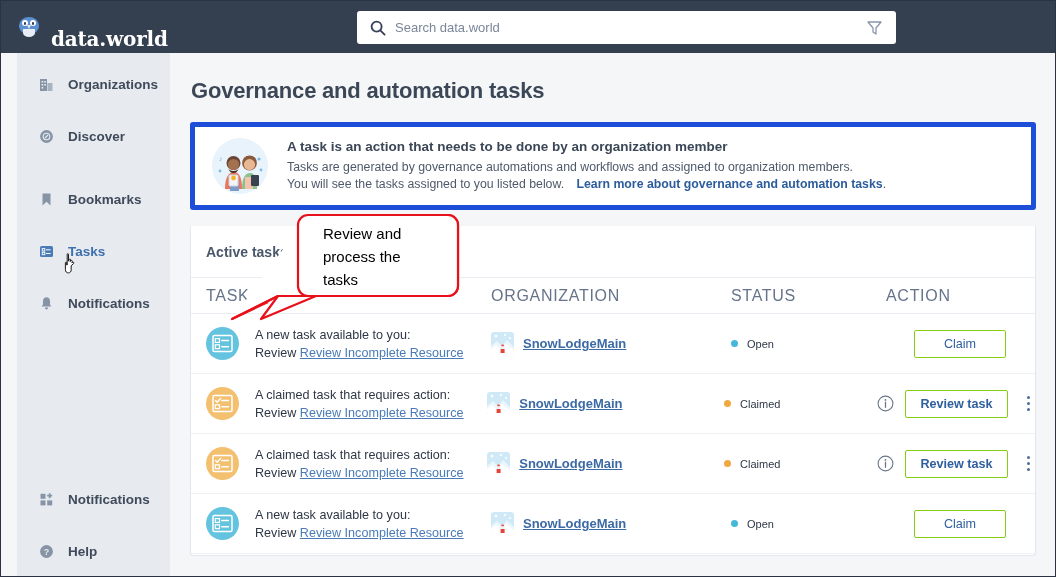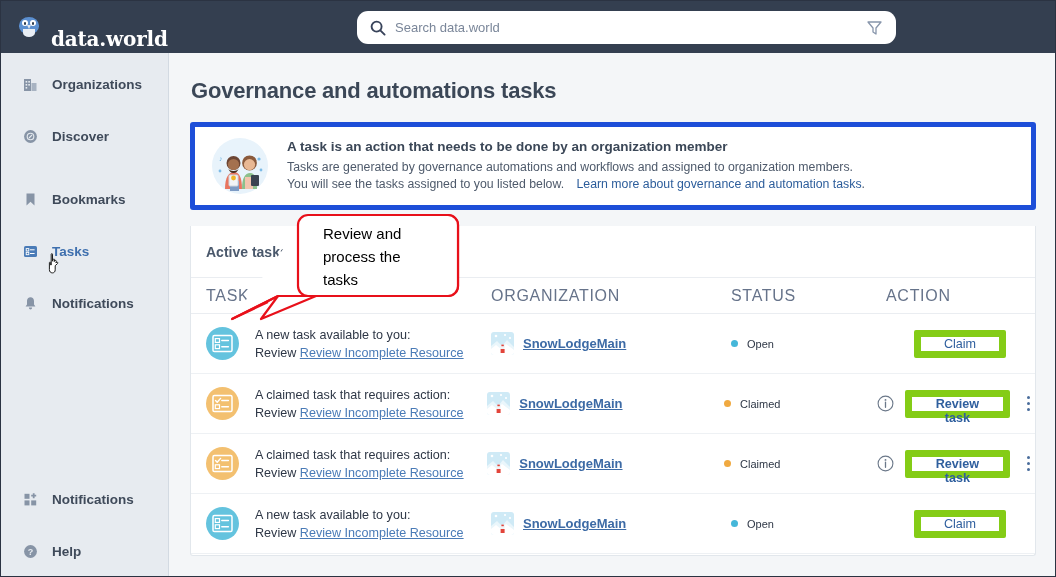--- a/index.html
+++ b/index.html
@@ -51,35 +51,35 @@
   }
   .brand-name {
     color: #ffffff; font-size: 20px; font-weight: bold;
     margin-left: 11px; letter-spacing: -0.2px;
     font-family: "DejaVu Serif", serif;
     margin-top: 24px;
   }
   .searchwrap {
     position: absolute; left: 356px; top: 10px;
     width: 539px; height: 33px;
-    background: #ffffff; border-radius: 11px;
+    background: #ffffff; border-radius: 3px;
     display: flex; align-items: center;
   }
   .search-icon { margin-left: 13px; flex: none; display:flex; }
   .search-input {
     flex: 1; border: none; outline: none; background: transparent;
     font-family: "Liberation Sans", sans-serif;
     font-size: 13px; color: #55606f; margin-left: 9px;
   }
   .search-input::placeholder { color: #7a8699; }
   .filter-icon { margin-right: 13px; flex: none; display:flex; }
 
   
   .sidebar {
-    position: absolute; left: 0; top: 52px;
+    position: absolute; left: 16px; top: 52px;
     width: 168px; height: 523px;
     background: #e7ebf0;
     border-right: 1px solid #d3dae2;
   }
   .nav-item {
     display: flex; align-items: center;
     height: 30px; padding-left: 22px;
     font-size: 13.5px; color: #3f4a5a; font-weight: 600;
     position: relative;
   }
@@ -112,21 +112,21 @@
     height: 88px;
     display: flex; align-items: center;
     padding: 0 16px;
   }
   .illus { width: 58px; height: 58px; flex: none; position: relative; }
   .banner-text { margin-left: 18px; }
   .banner-head {
     font-size: 13.5px; font-weight: bold; color: #3b4757; margin-bottom: 5px;
   }
   .banner-line { font-size: 12.3px; color: #4e5a6b; line-height: 17px; }
-  .banner-link { color: #2c5d9b; font-weight: normal; text-decoration: none; padding-left: 9px; }
+  .banner-link { color: #2c5d9b; font-weight: bold; text-decoration: none; padding-left: 9px; }
 
   
   .card {
     margin: 16px 19px 0 20px;
     background: #ffffff;
     border: 1px solid #e2e7ec;
     border-top: none;
     border-radius: 0 0 3px 3px;
     min-height: 330px;
   }
@@ -161,21 +161,21 @@
     width: 23px; height: 23px; border-radius: 3px; flex: none; overflow: hidden;
   }
   .org-name {
     margin-left: 9px; font-size: 13px; font-weight: bold; color: #3c6aa5;
   }
   .stat-cell { display: flex; align-items: center; font-size: 11px; color: #2e3746; }
   .dot { width: 7px; height: 7px; border-radius: 50%; margin-right: 9px; flex: none; }
   .act-cell { display: flex; align-items: center; }
   .info-icon { width: 17px; height: 17px; margin-right: 11px; flex: none; }
   .btn {
-    border: 7px solid #84cc16; background: #ffffff;
+    border: 1px solid #84cc16; background: #ffffff;
     color: #2f5f9e; border-radius: 2px;
     height: 28px; padding: 0 14px; min-width: 92px;
     font-size: 12.6px; font-family: "Liberation Sans", sans-serif;
     cursor: pointer;
   }
   .btn.bold { font-weight: bold; min-width: 103px; }
   .kebab {
     margin-left: 13px; width: 14px; height: 20px;
     display: flex; flex-direction: column; justify-content: center;
     align-items: center; gap: 3px; cursor: pointer;
@@ -319,21 +319,21 @@
             <text x="7.5" y="11" font-size="9" fill="#e7ebf0" text-anchor="middle" font-family="Liberation Sans, sans-serif">?</text>
           </svg>
         </span>
         <span class="lbl">Help</span>
       </div>
     </div>
   </div>
 
   <div class="main">
 
-    <div class="page-title">Governance and automations tasks</div>
+    <div class="page-title">Governance and automation tasks</div>
 
     <div class="banner">
       <span class="illus">
         <svg width="58" height="58" viewBox="0 0 58 58">
           <circle cx="29" cy="29" r="28" fill="#e8f3fb"></circle>
 
           <path d="M14 52 C14 40 18 35 23 35 C28 35 31 40 31 52 Z" fill="#e8755f"></path>
           <rect x="19" y="44" width="9" height="10" fill="#7d9bc4"></rect>
           <circle cx="22.5" cy="26" r="7" fill="#6b4534"></circle>
           <circle cx="22.5" cy="27.5" r="5.6" fill="#a4714f"></circle>

